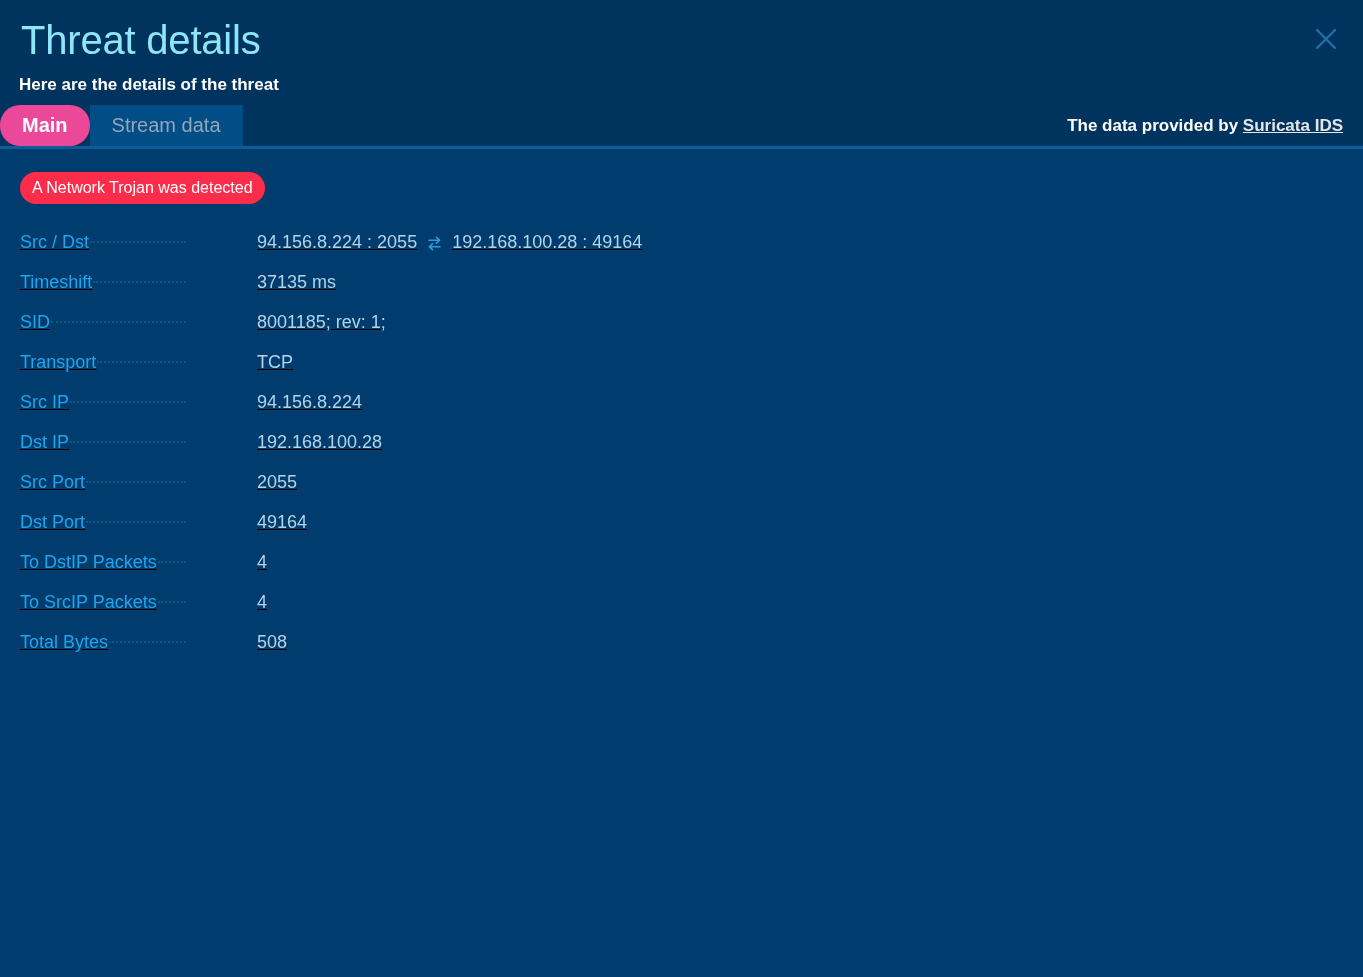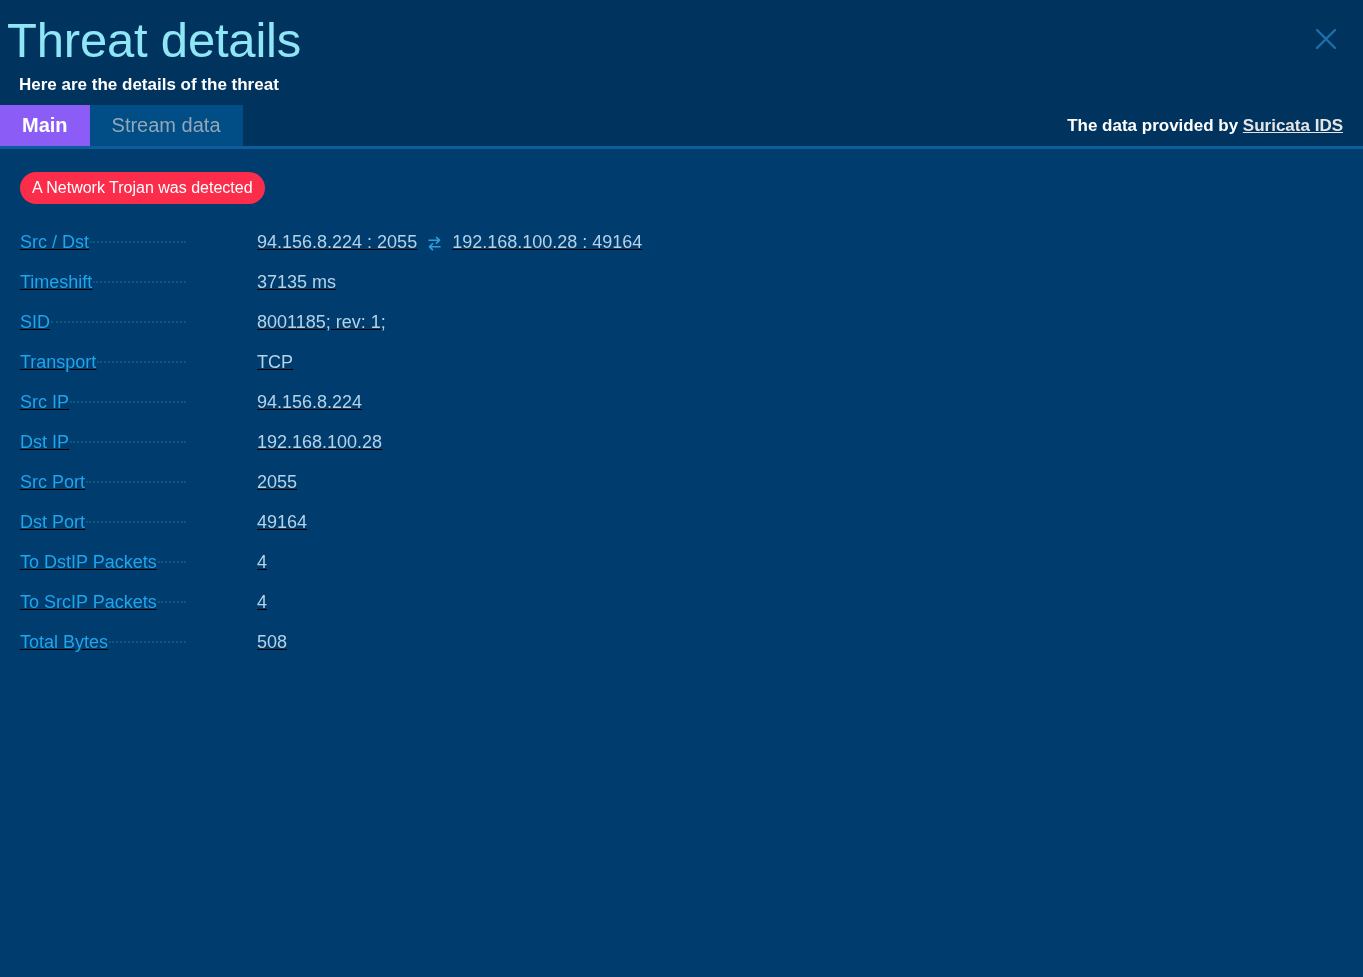--- a/index.html
+++ b/index.html
@@ -18,23 +18,23 @@
   
   .header {
     background: #00335e;
     position: relative;
     padding: 0;
     height: 105px;
     box-sizing: border-box;
   }
   .dialog-title {
     position: absolute;
-    left: 7px;
+    left: 21px;
     top: 17px;
-    font-size: 49px;
+    font-size: 40px;
     font-weight: 400;
     color: #8fe6f7;
     letter-spacing: -0.2px;
     line-height: 46px;
     white-space: nowrap;
   }
   .dialog-subtitle {
     position: absolute;
     left: 19px;
     top: 74px;
@@ -83,23 +83,24 @@
     align-items: center;
     padding: 0 22px;
     font-size: 20px;
     line-height: 41px;
     height: 41px;
     box-sizing: border-box;
     cursor: pointer;
     white-space: nowrap;
   }
   .tab.active {
-    background: #8b5cf6;
+    background: #ec4899;
     color: #ffffff;
     font-weight: 700;
+    border-radius: 20px;
   }
   .tab.inactive {
     background: #014d86;
     color: #93a7b8;
     font-weight: 400;
   }
   .provider {
     margin-left: auto;
     font-size: 17px;
     font-weight: 700;

